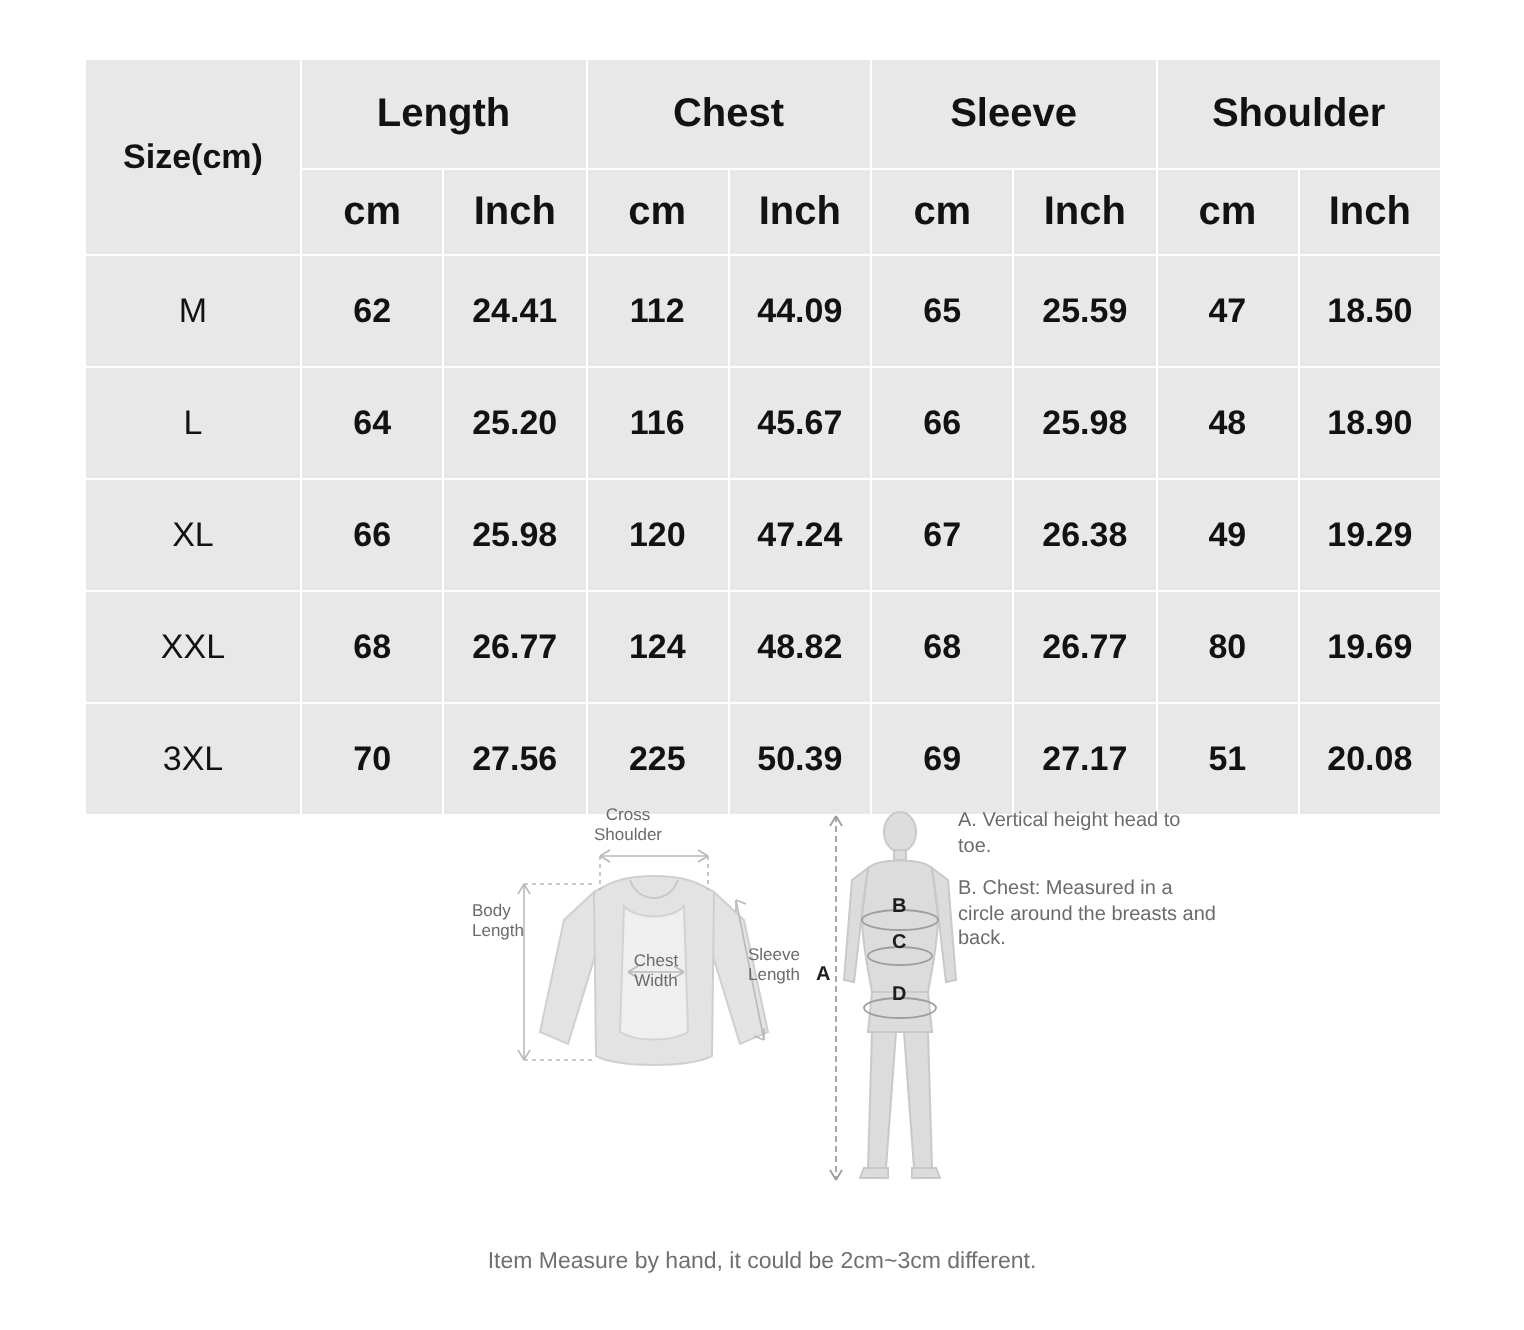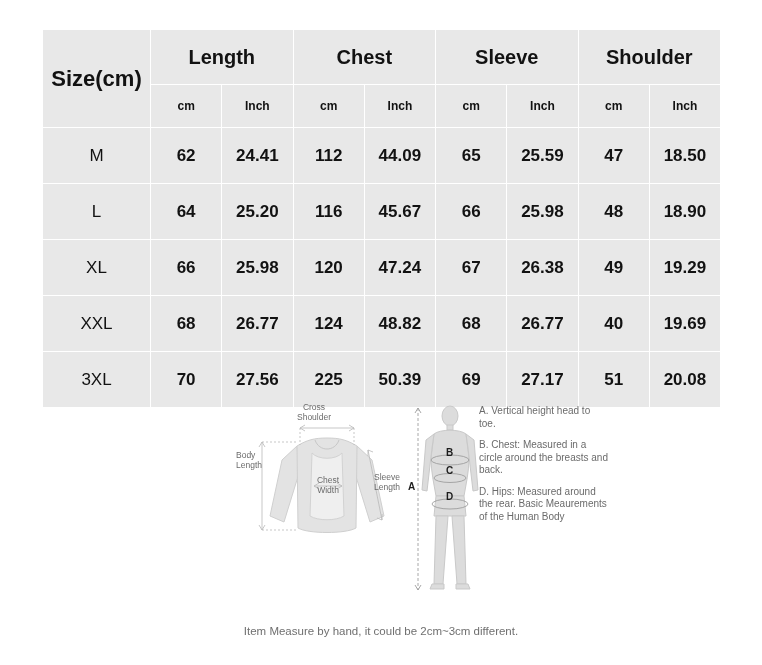--- a/index.html
+++ b/index.html
@@ -38,24 +38,24 @@
     vertical-align: middle;
     font-weight: bold;
     color: #121212;
   }
   .hdr-group {
     height: 52px;
     font-size: 20px;
   }
   .hdr-unit {
     height: 40px;
-    font-size: 12px;
+    font-size: 20px;
   }
   .corner {
-    font-size: 22px;
+    font-size: 17px;
     font-weight: bold;
   }
   .body-row td {
     height: 53px;
     font-size: 17px;
     font-weight: normal;
   }
   .body-row td.size-cell {
     font-weight: normal;
   }
@@ -184,21 +184,21 @@
           <td>19.29</td>
         </tr>
         <tr class="body-row">
           <td class="size-cell">XXL</td>
           <td>68</td>
           <td>26.77</td>
           <td>124</td>
           <td>48.82</td>
           <td>68</td>
           <td>26.77</td>
-          <td>40</td>
+          <td>80</td>
           <td>19.69</td>
         </tr>
         <tr class="body-row">
           <td class="size-cell">3XL</td>
           <td>70</td>
           <td>27.56</td>
           <td>225</td>
           <td>50.39</td>
           <td>69</td>
           <td>27.17</td>
@@ -290,18 +290,17 @@
         <text class="lbl-b" x="186" y="92">A</text>
         <text class="lbl-b" x="224" y="58">B</text>
         <text class="lbl-b" x="224" y="76">C</text>
         <text class="lbl-b" x="224" y="102">D</text>
       </svg>
     </div>
 
     <div class="note-text">
       <p>A. Vertical height head to toe.</p>
       <p>B. Chest: Measured in a circle around the breasts and back.</p>
-      <p>D. Hips: Measured around the rear. Basic Meaurements of the Human Body</p>
     </div>
 
     <div class="footer-note">Item Measure by hand, it could be 2cm~3cm different.</div>
   </div>
 </div>
 
 </body></html>

